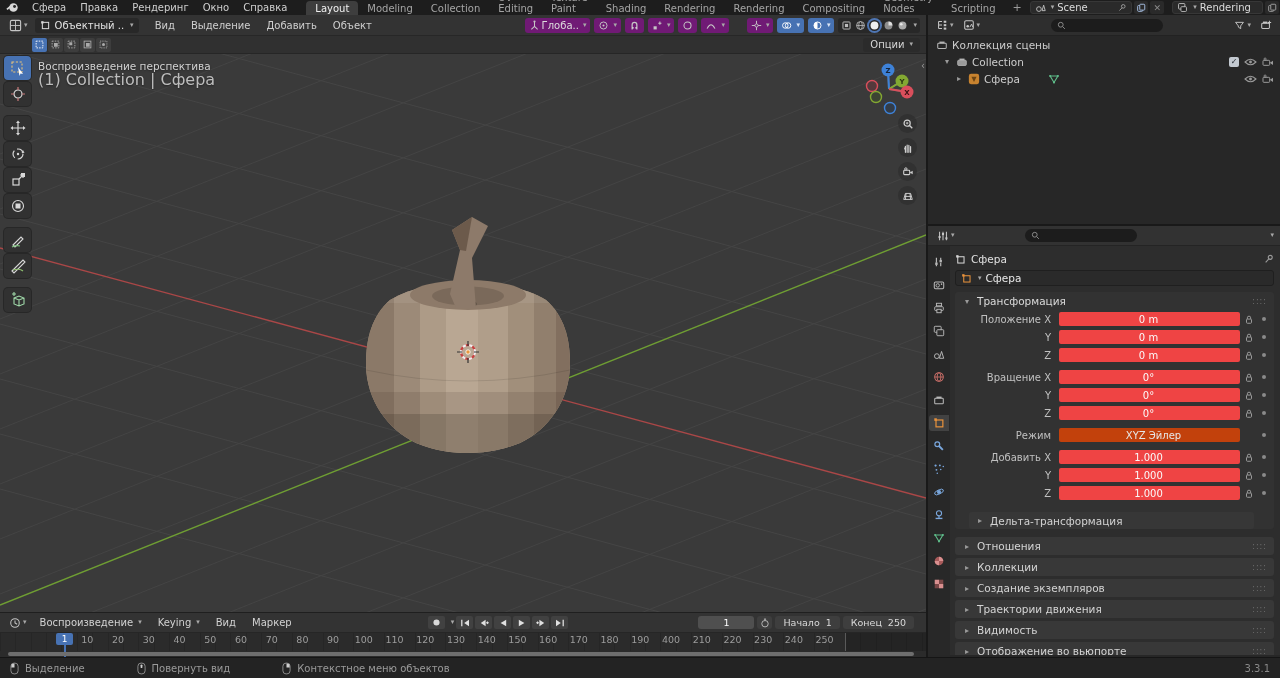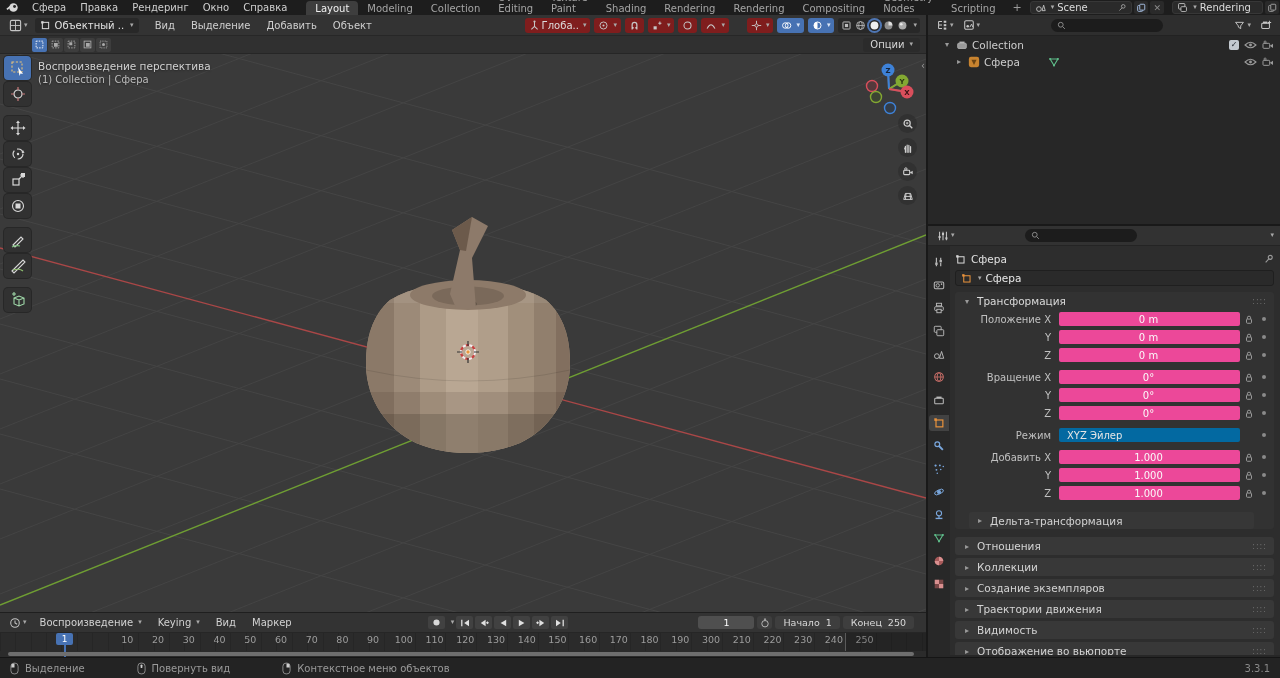--- a/index.html
+++ b/index.html
@@ -18,60 +18,60 @@
 .tab.active{background:#3e3e3e;color:#f0f0f0}
 .tab-add{color:#9a9a9a;font-size:11px;padding:0 6px}
 .tb-right{margin-left:auto;display:flex;align-items:center;gap:2px}
 .tb-field{display:flex;align-items:center;gap:3px;background:#2a2a2a;border:1px solid #373737;border-radius:3px;height:13px;padding:0 4px;font-size:10px;color:#ddd}
 .tb-field .txt{min-width:58px}
 .tb-btn{width:14px;height:13px;display:flex;align-items:center;justify-content:center;background:#2a2a2a;border-radius:2px}
 .tb-x{color:#8a8a8a;font-size:9px}
 
 .vp-header{position:absolute;left:0;top:15px;width:926px;height:21px;background:#333333;border-bottom:1px solid #272727;display:flex;align-items:center;padding:0 6px;gap:4px}
 .hbtn{display:flex;align-items:center;background:transparent;border-radius:3px;padding:1px 3px}
-.pill{display:flex;align-items:center;gap:2px;background:#7f1d1d;border-radius:3px;height:15px;padding:0 4px}
+.pill{display:flex;align-items:center;gap:2px;background:#701a75;border-radius:3px;height:15px;padding:0 4px}
 .pill.on{background:#4772b3}
 .pill.on .cv{color:#dce6f5}
 .mode-dd{display:flex;align-items:center;gap:4px;background:#282828;border-radius:3px;height:15px;padding:0 5px;font-size:10px;color:#e3e3e3}
 .vmenus{display:flex;margin-left:4px}
 .vmenus .menu{padding:1px 8px}
 .shadegrp{display:flex;align-items:center;background:#282828;border-radius:3px;height:15px;padding:0 3px;gap:3px}
 .sball{width:11px;height:11px;border-radius:50%;display:flex;align-items:center;justify-content:center}
 .sball.active{box-shadow:0 0 0 2px #4f76b3}
 .vp-tools{position:absolute;left:0;top:36px;width:926px;height:18px;background:#303030;border-bottom:1px solid #262626;display:flex;align-items:center;padding:0 6px}
 .selmodes{display:flex;gap:1px;margin-left:26px}
 .selmode{width:15px;height:14px;border-radius:2px;background:#3d3d3d;display:flex;align-items:center;justify-content:center}
 .selmode.active{background:#4772b3}
 .opt-pill{margin-left:auto;display:flex;align-items:center;gap:3px;background:#2b2b2b;border-radius:3px;height:14px;padding:0 7px;font-size:10px;color:#d6d6d6}
 
 .vp-canvas{position:absolute;left:0;top:54px;width:926px;height:558px;background:#3a3a3a;overflow:hidden}
 .scene{position:absolute;left:0;top:0}
 .ovl{position:absolute;left:38px;top:5px;line-height:14px;color:#d2d2d2;font-size:10.5px;text-shadow:0 1px 2px rgba(0,0,0,.4)}
-.ovl .l2{color:#bdbdbd;font-size:10px}
+.ovl .l2{color:#bdbdbd;font-size:16px}
 .tool-col{position:absolute;left:4px;top:2px;display:flex;flex-direction:column;gap:2px}
 .tool{width:27px;height:24px;background:#313131;border-radius:4px;display:flex;align-items:center;justify-content:center;box-shadow:0 0 0 1px #272727}
 .tool.active{background:#4772b3}
 .tgap{height:6px}
 .gizmo{position:absolute;right:6px;top:4px}
 .navbtns{position:absolute;right:9px;top:60px;display:flex;flex-direction:column;gap:5px}
 .navbtn{width:19px;height:19px;border-radius:50%;background:rgba(44,44,44,.6);display:flex;align-items:center;justify-content:center}
 .collapse{position:absolute;right:1px;top:6px;color:#9a9a9a;font-size:10px}
 
 .timeline{position:absolute;left:0;top:612px;width:926px;height:45px;background:#2b2b2b;border-top:1px solid #1f1f1f}
 .t-header{height:20px;background:#333;display:flex;align-items:center;padding:0 6px;gap:4px;border-bottom:1px solid #262626}
 .t-menu{font-size:10px;color:#d2d2d2;padding:1px 6px;display:flex;align-items:center;gap:3px}
 .t-transport{display:flex;align-items:center;gap:2px;margin-left:auto}
 .tpbtn{width:17px;height:13px;background:#414141;border-radius:2px;display:flex;align-items:center;justify-content:center}
 .rec{background:#414141;border-radius:2px;width:17px;height:13px;display:flex;align-items:center;justify-content:center;margin-right:2px}
 .t-range{display:flex;align-items:center;gap:3px;margin-left:auto;padding-right:6px}
 .f-cur{width:56px;height:13px;background:#4f4f4f;border-radius:3px;color:#fff;font-size:9.5px;display:flex;align-items:center;justify-content:center}
 .f-rng{height:13px;background:#3e3e3e;border-radius:3px;color:#d9d9d9;font-size:9.5px;display:flex;align-items:center;gap:6px;padding:0 8px}
 .f-ico{width:15px;height:13px;background:#3e3e3e;border-radius:3px;display:flex;align-items:center;justify-content:center}
 .t-ruler{position:relative;height:18px;background:repeating-linear-gradient(90deg,#262626 0 1px,transparent 1px 15.36px)}
-.rlabels{display:flex;padding-left:112px;color:#9c9c9c;font-size:9.5px}
+.rlabels{display:flex;padding-left:72px;color:#9c9c9c;font-size:9.5px}
 .rlabels .tick{width:30.72px;text-align:center;line-height:13px}
 .playhead{position:absolute;left:56px;top:0;width:17px;height:12px;background:#4772b3;border-radius:2px;color:#fff;font-size:9px;display:flex;align-items:center;justify-content:center}
 .phline{position:absolute;left:63.5px;top:12px;width:2px;height:13px;background:#4772b3}
 .endshade{position:absolute;left:845px;right:0;top:0;bottom:0;background:rgba(0,0,0,.14);border-left:1px solid #5a5a5a}
 .t-scroll{position:relative;height:6px;margin:0 8px}
 .sbar{position:absolute;left:0;right:4px;top:1px;height:4px;background:#6e6e6e;border-radius:3px}
 
 .statusbar{position:absolute;left:0;top:657px;width:1280px;height:21px;background:#232323;border-top:1px solid #151515;display:flex;align-items:center;padding:0 10px;gap:52px;color:#9a9a9a;font-size:10px}
 .hint{display:flex;align-items:center;gap:6px}
 .version{margin-left:auto;color:#8a8a8a}
@@ -95,26 +95,26 @@
 .p-content{flex:1;padding:4px 6px 0 5px;overflow:hidden}
 .crumb{display:flex;align-items:center;gap:5px;height:18px;font-size:10.5px;color:#e0e0e0}
 .crumb .pin{margin-left:auto}
 .name-field{display:flex;align-items:center;gap:4px;height:16px;background:#2a2a2a;border:1px solid #1f1f1f;border-radius:3px;padding:0 5px;font-size:10.5px;color:#e8e8e8;margin:2px 0 6px}
 .panel{background:#323232;border-radius:3px;margin-bottom:3px}
 .panel-h{display:flex;align-items:center;gap:5px;height:18px;padding:0 7px;font-size:10.5px;color:#dadada}
 .dots{margin-left:auto;color:#6f6f6f;font-size:8px;letter-spacing:1px}
 .panel-b{padding:2px 4px 8px 0}
 .row{display:flex;align-items:center;height:14px;margin-bottom:4px}
 .row .lbl{width:104px;text-align:right;padding-right:8px;color:#c0c0c0;font-size:10px}
-.row .field{flex:1;height:14px;background:#ec4899;border-radius:2px;color:#fafafa;font-size:10px;display:flex;align-items:center;justify-content:center;position:relative}
+.row .field{flex:1;height:14px;background:#ef4444;border-radius:2px;color:#fafafa;font-size:10px;display:flex;align-items:center;justify-content:center;position:relative}
 .row .lock{width:18px;display:flex;justify-content:center}
 .row .dot{width:12px;display:flex;justify-content:center}
 .dot i{width:4px;height:4px;border-radius:50%;background:#8a8a8a;display:block}
 .row.gap{margin-top:8px}
-.row.dd .field{background:#0369a1;justify-content:flex-start;padding-left:8px;color:#e6e6e6}
+.row.dd .field{background:#c2410c;justify-content:center;padding-left:8px;color:#e6e6e6}
 .row.dd .field .cv{position:absolute;right:6px}
 .row.dd .lock svg{visibility:hidden}
 .subpanel{display:flex;align-items:center;gap:5px;height:17px;margin:7px 20px 0 14px;background:#373737;border-radius:3px;padding:0 6px;font-size:10.5px;color:#d2d2d2}
 .cpanel{display:flex;align-items:center;gap:5px;height:18px;background:#383838;border-radius:3px;margin-bottom:3px;padding:0 7px;font-size:10.5px;color:#d4d4d4}
 </style>
 </head>
 <body>
 
 <div class="app">
 
@@ -596,21 +596,21 @@
           <span class="tick">100</span>
           <span class="tick">110</span>
           <span class="tick">120</span>
           <span class="tick">130</span>
           <span class="tick">140</span>
           <span class="tick">150</span>
           <span class="tick">160</span>
           <span class="tick">170</span>
           <span class="tick">180</span>
           <span class="tick">190</span>
-          <span class="tick">300</span>
+          <span class="tick">400</span>
           <span class="tick">210</span>
           <span class="tick">220</span>
           <span class="tick">230</span>
           <span class="tick">240</span>
           <span class="tick">250</span>
         </div>
       <div class="endshade"></div>
       <div class="playhead">1</div>
       <div class="phline"></div>
     </div>
@@ -678,20 +678,27 @@
             <span class="cv">▾</span>
           </span>
         <span class="hbtn">
             <svg width="12" height="12" viewBox="0 0 14 14">
               <rect x="2" y="5" width="9" height="6" rx="1" fill="none" stroke="#c6c6c6" stroke-width="1.2"></rect>
               <rect x="3.5" y="3" width="5" height="2" fill="#c6c6c6"></rect>
               <path d="M11 2 V6 M9 4 H13" stroke="#c6c6c6" stroke-width="1.2"></path>
             </svg>
           </span>
       </div>
+      <div class="o-row" style="padding-left:8px">
+        <svg width="12" height="12" viewBox="0 0 14 14">
+            <rect x="2" y="5" width="10" height="6" rx="1" fill="none" stroke="#b5b5b5" stroke-width="1.2"></rect>
+            <rect x="4" y="3" width="6" height="2" fill="#b5b5b5"></rect>
+          </svg>
+        <span>Коллекция сцены</span>
+      </div>
       <div class="o-row" style="padding-left:14px">
         <span class="tri">▾</span>
         <svg width="12" height="12" viewBox="0 0 14 14">
             <rect x="2" y="5" width="10" height="6" rx="1" fill="#9a9a9a" stroke="#b5b5b5" stroke-width="1"></rect>
             <rect x="4" y="3" width="6" height="2" fill="#b5b5b5"></rect>
           </svg>
         <span>Collection</span>
         <span class="o-right">
           <span class="chk">✓</span>
           <svg width="13" height="10" viewBox="0 0 14 11">

